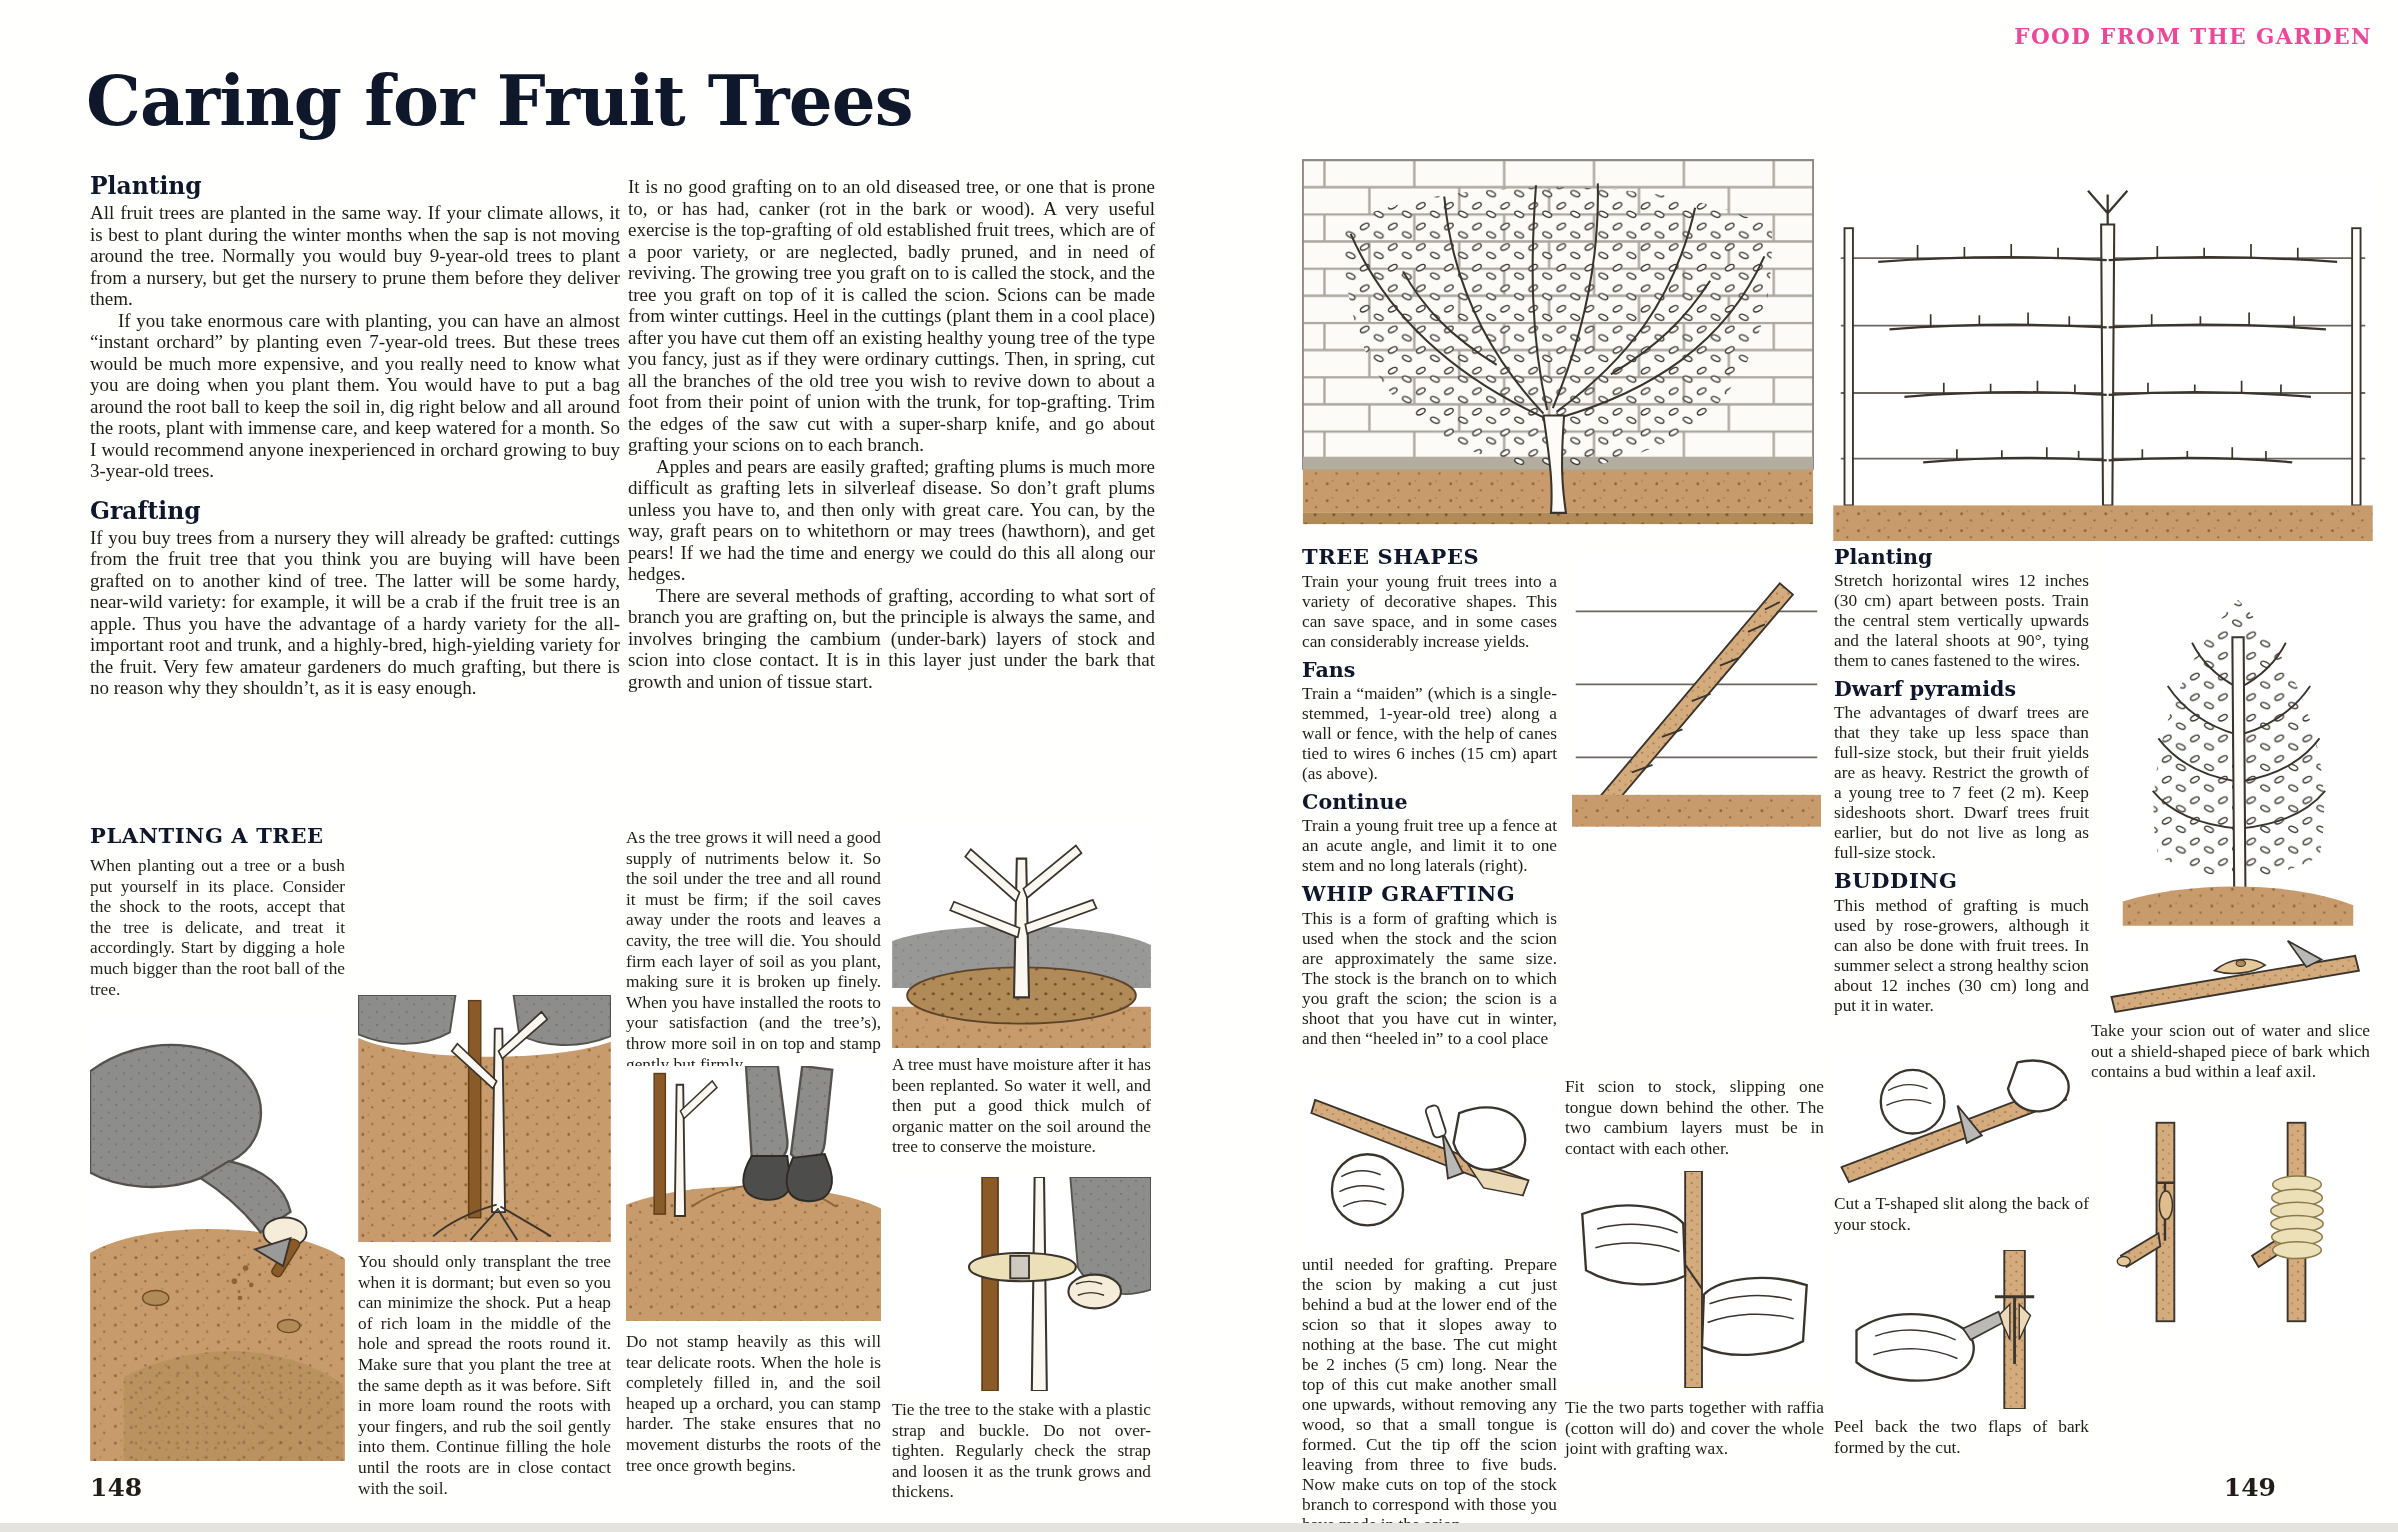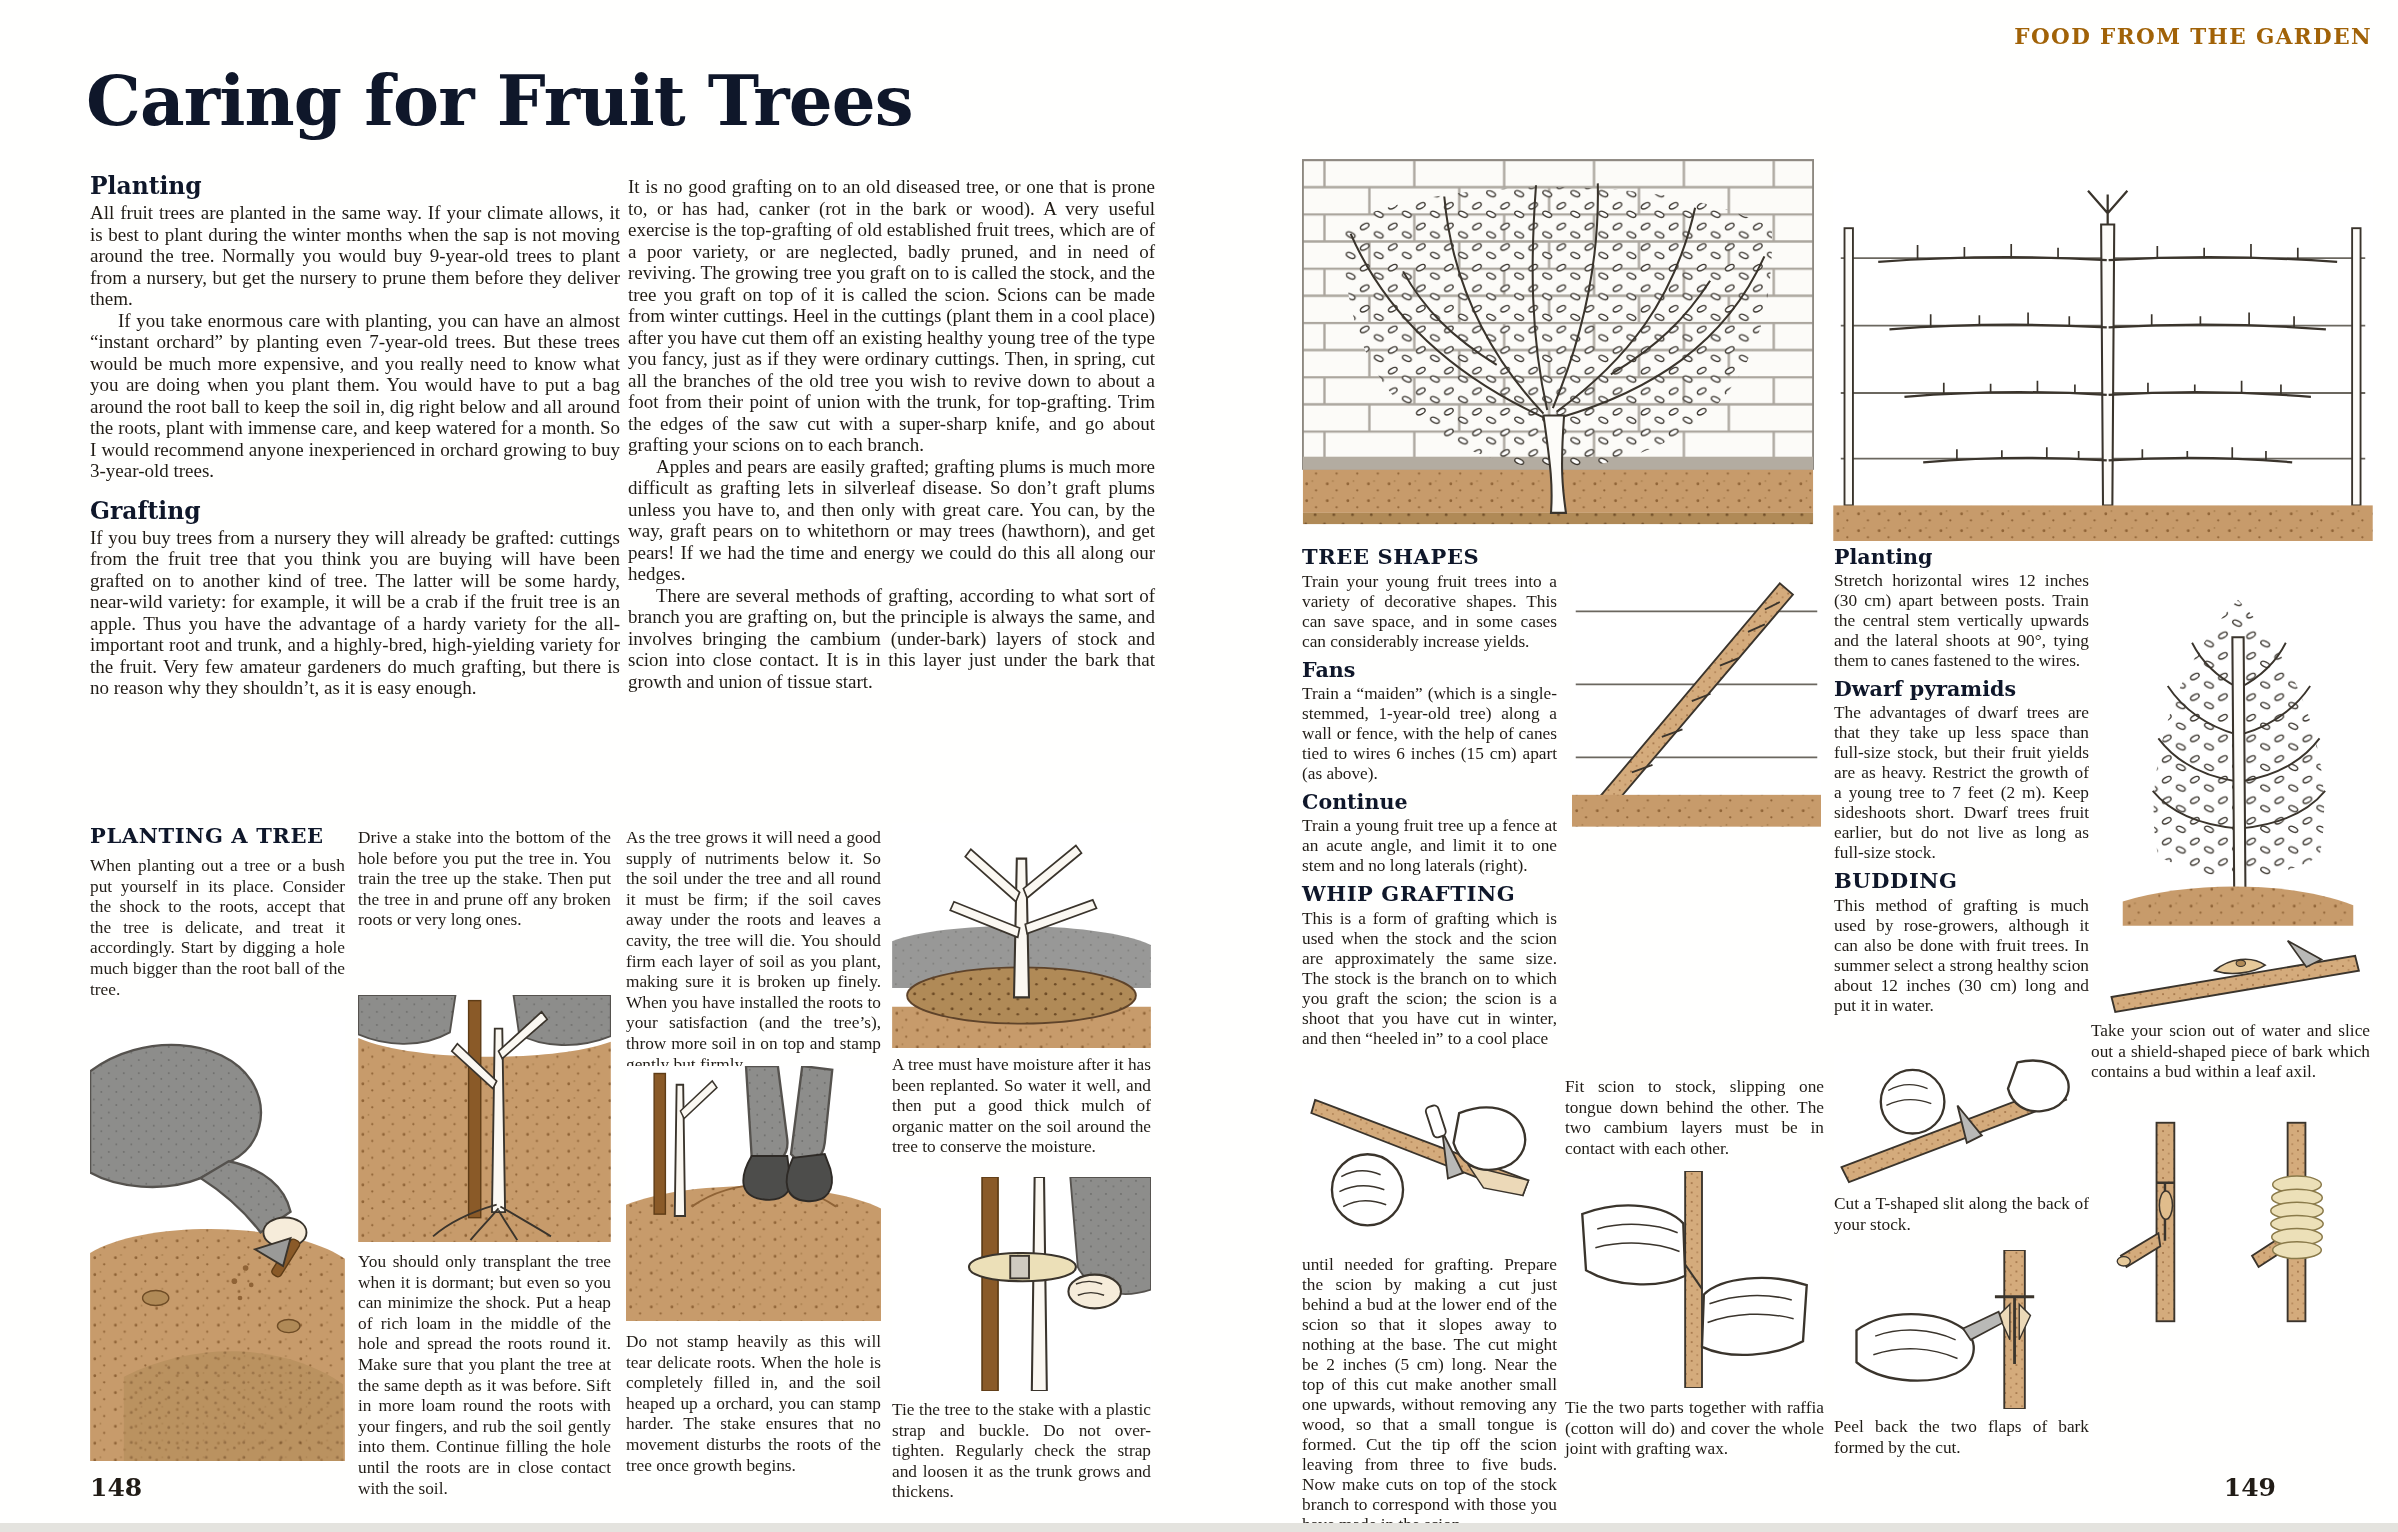--- a/index.html
+++ b/index.html
@@ -1,21 +1,21 @@
 <!DOCTYPE html>
 <html style="font-size:15px"><head>
 <meta charset="utf-8">
 <style>
   html,body{margin:0;padding:0;background:#ffffff;}
   #spread{position:relative;width:2399px;height:1533px;background:#fffffe;overflow:hidden;
           font-family:"Liberation Serif","DejaVu Serif",serif;color:#211c16;}
   .abs{position:absolute;}
   h1,h2,h3,h4{margin:0;font-family:"DejaVu Serif","Liberation Serif",serif;color:#0f172a;}
   #title{left:86px;top:60px;font-size:69px;font-weight:700;letter-spacing:-0.9px;}
-  .runhead{font-family:"DejaVu Serif",serif;font-size:21.5px;font-weight:700;letter-spacing:1.4px;color:#a16207;text-align:right;}
+  .runhead{font-family:"DejaVu Serif",serif;font-size:21.5px;font-weight:700;letter-spacing:1.4px;color:#ec4899;text-align:right;}
   .body-col{font-size:19px;line-height:21.5px;text-align:justify;}
   .body-col p{margin:0;}
   .body-col p.ind{text-indent:28px;}
   .sec-h{font-size:23.4px;margin:0 0 4.7px 0;}
   .sec-h.later{margin-top:19px;}
   .cap{font-size:17.3px;line-height:20.6px;text-align:justify;}
   .rp-col{font-size:17.3px;line-height:20px;text-align:justify;}
   .rp-col p{margin:0 0 8.4px 0;}
   .cap-h{font-size:21px;letter-spacing:0.6px;margin:0 0 4.7px 0;}
   .sub-h{font-size:20.6px;margin:0 0 3.7px 0;}
@@ -96,21 +96,20 @@
       <path d="M176 248 L214 236 L206 266 Z" fill="#9a9a98" stroke="#3a342c" stroke-width="2"></path>
       <circle cx="166" cy="268" r="3" fill="#8f6336"></circle>
         <circle cx="154" cy="282" r="3" fill="#8f6336"></circle>
       <circle cx="172" cy="286" r="2.5" fill="#8f6336"></circle>
         <circle cx="160" cy="300" r="2.5" fill="#8f6336"></circle>
       <ellipse cx="70" cy="300" rx="14" ry="8" fill="#b08a57" stroke="#6e4c26" stroke-width="1.5"></ellipse>
       <ellipse cx="212" cy="330" rx="12" ry="7" fill="#b08a57" stroke="#6e4c26" stroke-width="1.5"></ellipse>
     </svg>
   </figure>
 
-  <div class="abs cap" style="left:358px;top:828px;width:253px;">Drive a stake into the bottom of the hole before you put the tree in. You train the tree up the stake. Then put the tree in and prune off any broken roots or very long ones.</div>
 
   <figure class="ill" style="left:358px;top:995px;width:253px;height:247px;">
     <svg viewBox="0 0 270 264">
       <rect width="270" height="264" fill="#ffffff"></rect>
       <path d="M0 0 H104 L98 40 C66 58 28 54 0 42 Z" fill="url(#graycloth)" stroke="#55524e" stroke-width="2"></path>
       <path d="M166 0 H270 V44 C236 58 196 56 172 42 Z" fill="url(#graycloth)" stroke="#55524e" stroke-width="2"></path>
       <path d="M0 46 C60 72 210 72 270 50 L270 264 L0 264 Z" fill="url(#soil)"></path>
       <rect x="118" y="6" width="13" height="232" fill="#8a5a28" stroke="#5e3c16" stroke-width="1.5"></rect>
       <path d="M146 36 L143 232 L157 232 L154 36 Z" fill="#fbf8f2" stroke="#3a342c" stroke-width="2"></path>
       <path d="M150 60 L196 18 L202 26 L154 68 Z" fill="#fbf8f2" stroke="#3a342c" stroke-width="1.8"></path>

